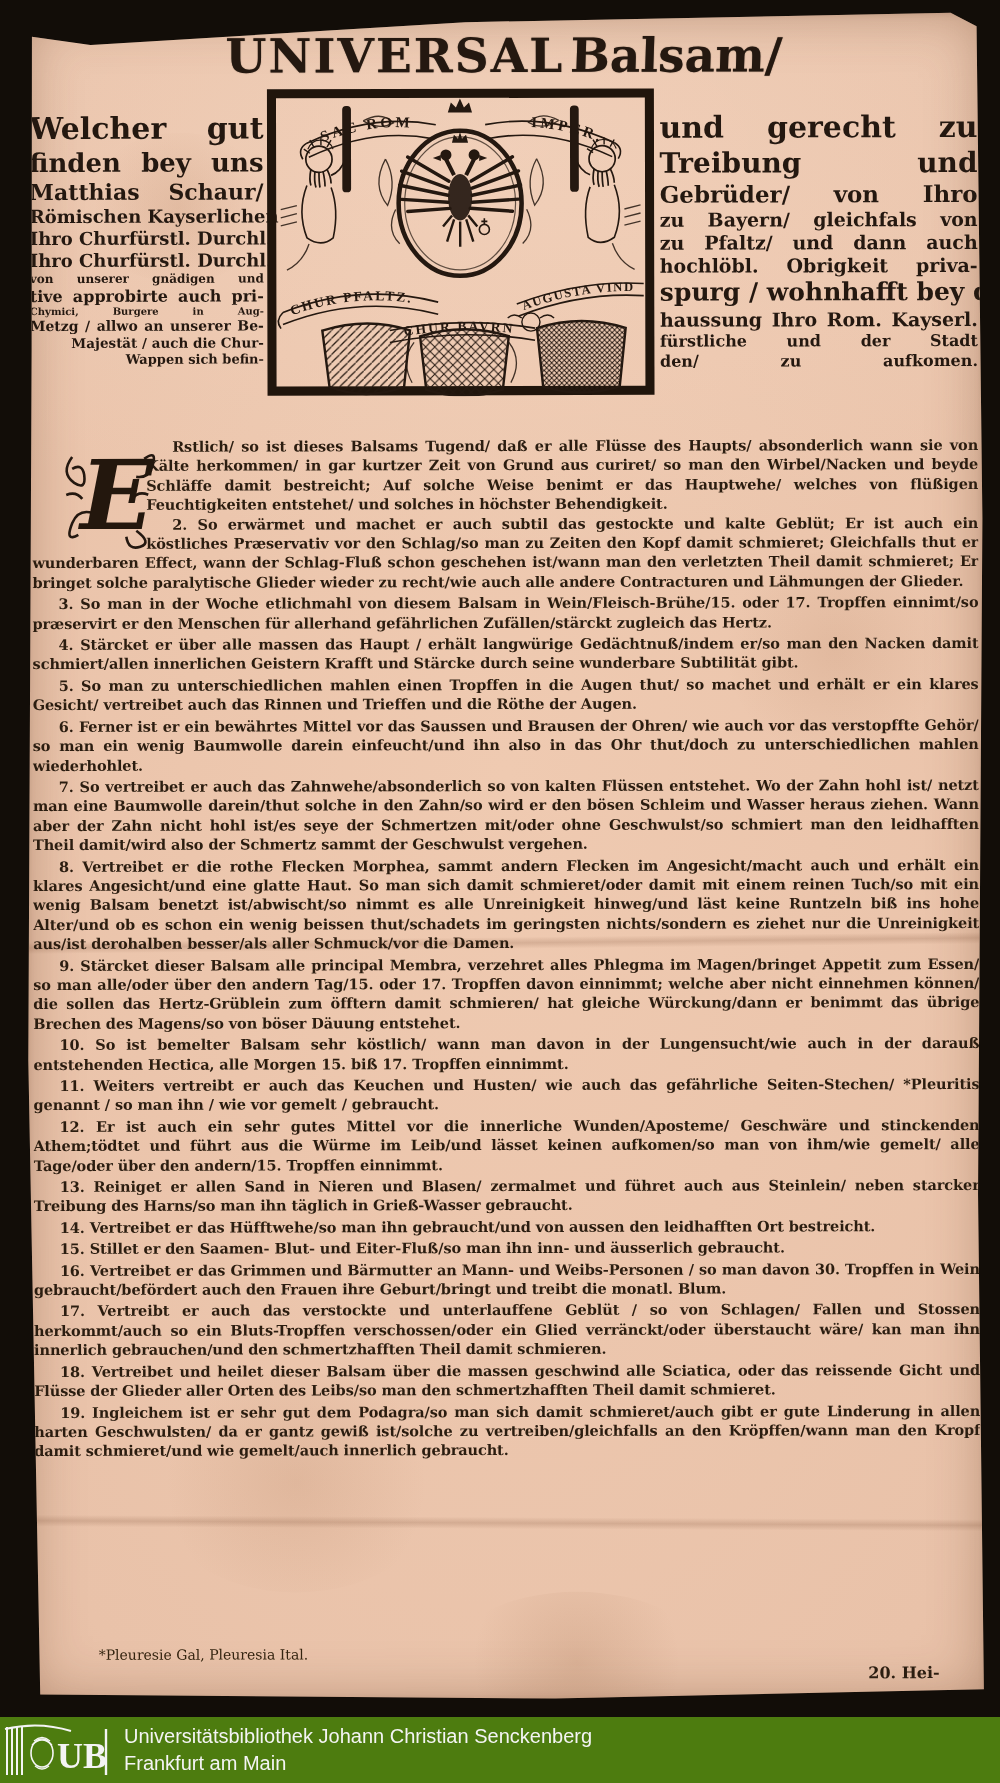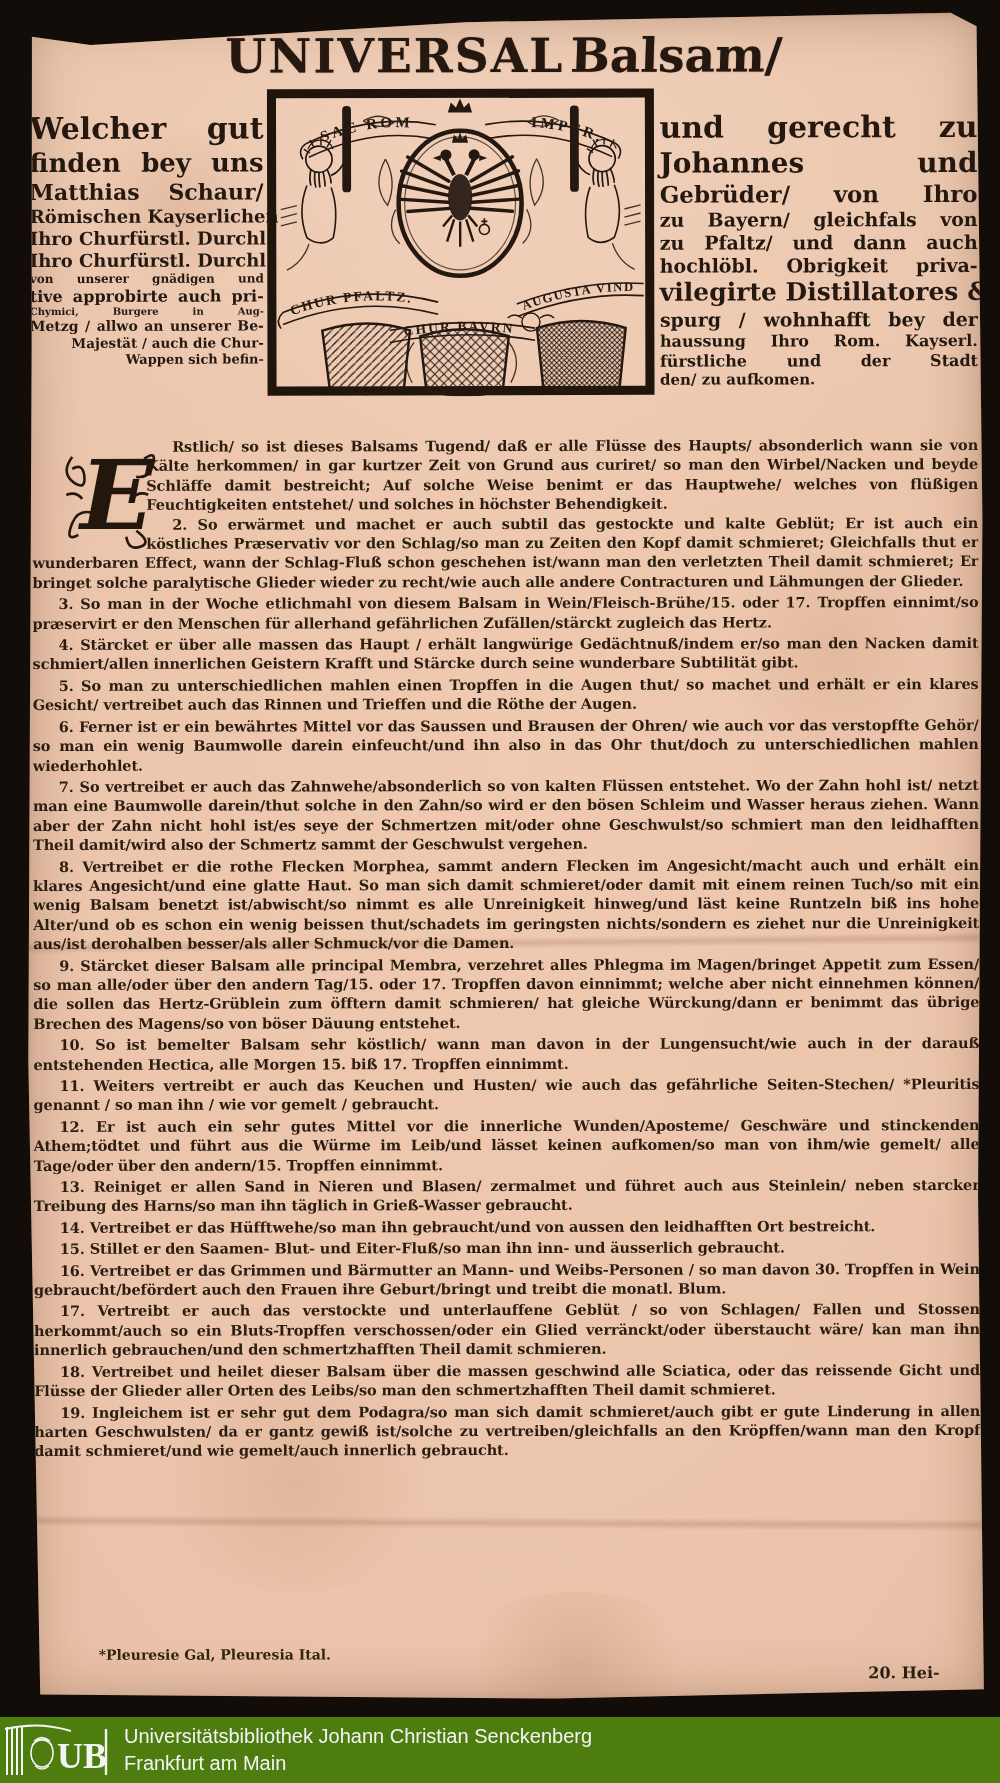--- a/index.html
+++ b/index.html
@@ -74,21 +74,21 @@
   .bodytext{
     position:absolute;left:8px;top:424px;width:946px;height:1202px;overflow:hidden;
     font-size:14.5px;line-height:19.4px;font-weight:bold;color:#2b1d10;
     text-align:justify;letter-spacing:-0.1px;
   }
   .para{margin:0 0 2px 0;text-indent:26px;}
   .first-para{margin:0;}
   .dropcap{
     float:left;width:104px;height:112px;margin:2px 10px 2px 0;position:relative;
   }
-  .footnote{position:absolute;left:72px;top:1634px;font-size:14px;font-weight:bold;color:#33230f;}
+  .footnote{position:absolute;left:72px;top:1634px;font-size:14px;font-weight:normal;color:#33230f;}
   .catchword{position:absolute;right:48px;top:1652px;font-size:16px;font-weight:bold;color:#2b1d10;}
 
   
   .ink{stroke:#241810;fill:none;}
 
   
   .footer{
     position:absolute;left:0;bottom:0;width:1000px;height:66px;background:#4d7c0f;
     display:flex;align-items:center;
   }
@@ -125,26 +125,25 @@
       <div class="hline">tive approbirte auch pri-</div>
       <div class="hline">Chymici, Burgere in Aug-</div>
       <div class="hline">Metzg / allwo an unserer Be-</div>
       <div class="hline">Majestät / auch die Chur-</div>
       <div class="hline">Wappen sich befin-</div>
     </div>
 
   <div class="col col-right">
 
   <div class="hline">und gerecht zu</div>
-      <div class="hline">Johannes und</div>
+      <div class="hline">Treibung und</div>
       <div class="hline">Gebrüder/ von Ihro</div>
       <div class="hline">zu Bayern/ gleichfals von</div>
       <div class="hline">zu Pfaltz/ und dann auch</div>
       <div class="hline">hochlöbl. Obrigkeit priva-</div>
-      <div class="hline">vilegirte Distillatores &amp;</div>
       <div class="hline">spurg / wohnhafft bey der</div>
       <div class="hline">haussung Ihro Rom. Kayserl.</div>
       <div class="hline">fürstliche und der Stadt</div>
       <div class="hline">den/ zu aufkomen.</div>
     </div>
 
   <div class="woodcut">
     <svg width="388" height="308" viewBox="0 0 385 305">
       <defs>
         <pattern id="hatchA" width="8" height="8" patternUnits="userSpaceOnUse">

